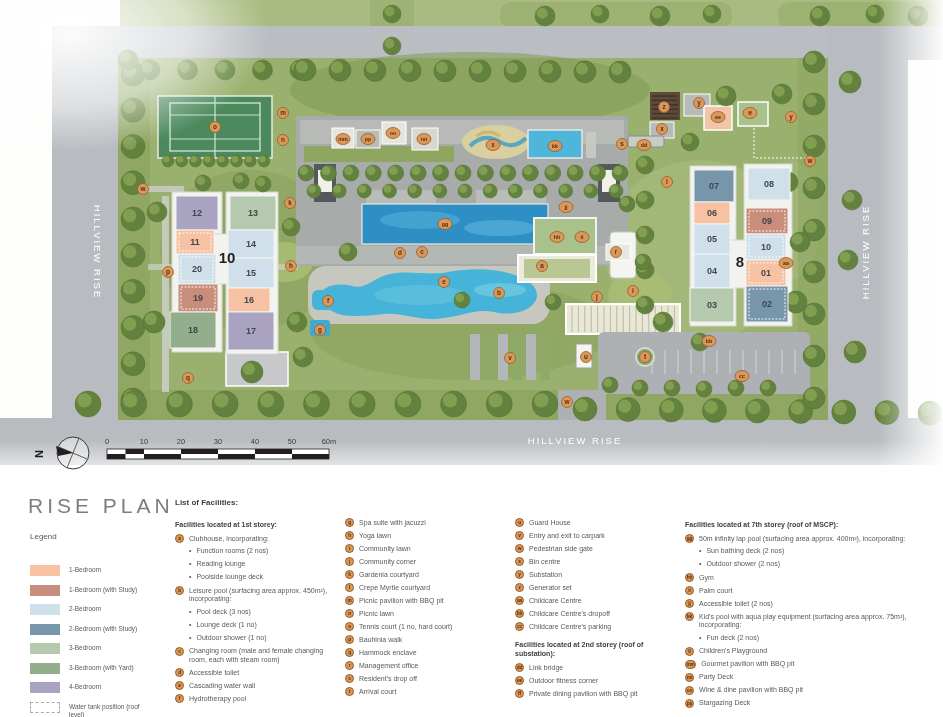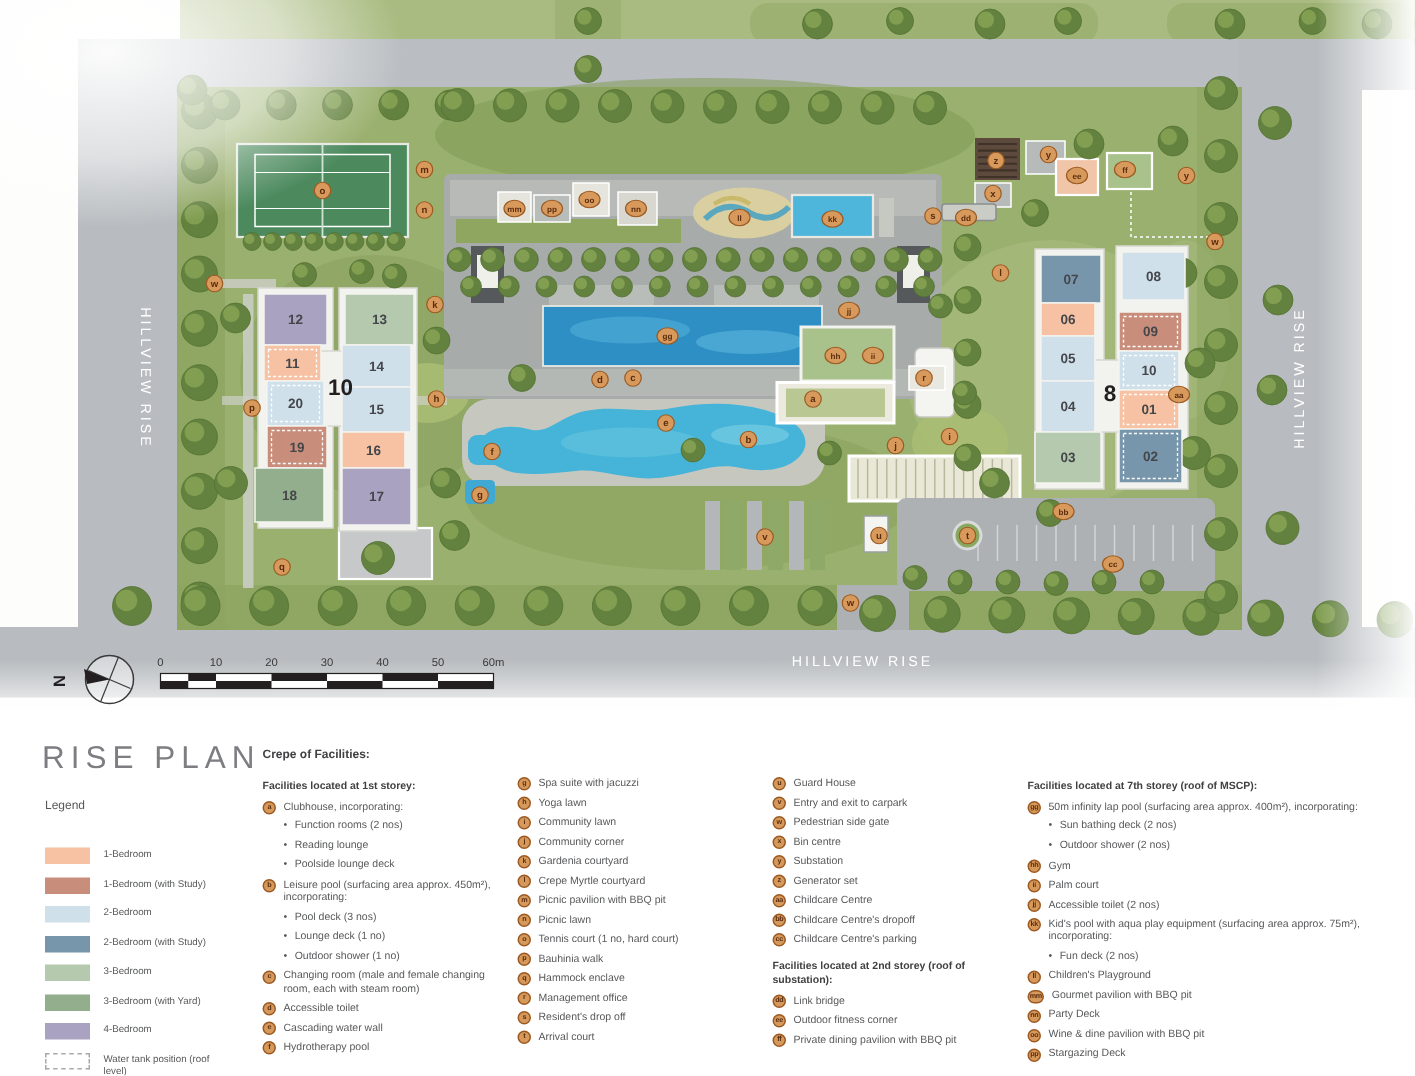--- a/index.html
+++ b/index.html
@@ -858,21 +858,21 @@
           <span class="legend-swatch" style="background: rgb(169, 162, 192);"></span>
           <span class="legend-label">4-Bedroom</span>
         </div>
         <div class="legend-row">
           <span class="legend-swatch dashed" style="background: rgb(255, 255, 255);"></span>
           <span class="legend-label">Water tank position (roof level)</span>
         </div>
       </div>
 </div>
 
-<div class="fac-title">Crepe of Facilities:</div>
+<div class="fac-title">List of Facilities:</div>
 <div class="fac-col" id="fc0">
       <div class="fac-header">Facilities located at 1st storey:</div>
       <div class="fac-item">
         <span class="fac-id">a</span>
         <span class="fac-text">Clubhouse, incorporating:</span>
       </div>
       <div class="fac-bullet">
         <span class="dot">•</span>
         <span>Function rooms (2 nos)</span>
       </div>

